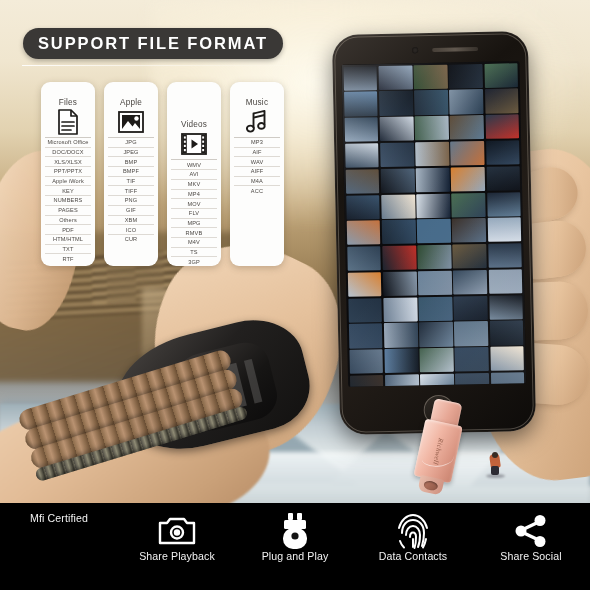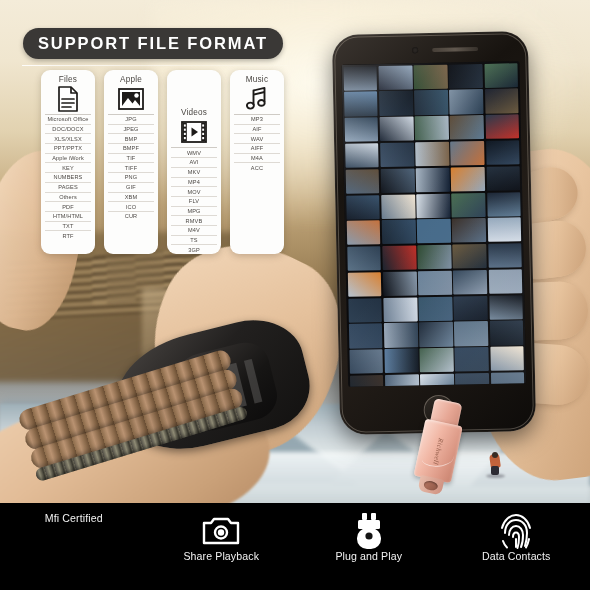--- a/index.html
+++ b/index.html
@@ -245,25 +245,25 @@
     white-space:nowrap;
   }
   .title-rule{
     position:absolute;left:22px;top:65px;width:286px;height:1px;
     background:linear-gradient(90deg,rgba(255,255,255,.9),rgba(255,255,255,.25) 70%,rgba(255,255,255,0));
   }
 
   
   .cards{position:absolute;left:41px;top:66px;width:254px;height:186px;}
   .card{
-    position:absolute;top:4px;width:54px;
+    position:absolute;top:16px;width:54px;
     background:#fdfdfc;border-radius:9px;
     box-shadow:0 2px 7px rgba(80,66,44,.28);
     display:flex;flex-direction:column;align-items:center;
-    padding-top:5px;box-sizing:border-box;height:184px;
+    padding-top:16px;box-sizing:border-box;height:184px;
   }
   .c0{left:0px;}  .c1{left:63px;}  .c2{left:126px;justify-content:flex-end;}  .c3{left:189px;}
   .card-title{
     font-size:8.2px;color:#4a4642;letter-spacing:.2px;margin-bottom:2px;
   }
   .card-icon{height:26px;display:flex;align-items:center;justify-content:center;margin-bottom:2px;}
   .fmt-list{width:46px;display:flex;flex-direction:column;}
   .fmt{
     font-size:5.6px;color:#4c4844;text-align:center;
     padding:1.35px 0;border-top:.6px solid #dedad4;letter-spacing:.15px;
@@ -565,15 +565,26 @@
               <path d="M10 23c0-5 3-9 7-9s7 4 7 9c0 5-.7 9-2 12"></path>
               <path d="M14 25c0-2.6 1.3-4.5 3-4.5s3 1.9 3 4.5c0 5-.5 8-1.5 11"></path>
               <path d="M17 27v8"></path>
               <path d="M4 29c1 3 2.5 5 4 6.5"></path>
               <path d="M30 27c-.6 3-1.6 6-3 8.5"></path>
             </g>
           </svg>
         </div>
         <div class="feat-label">Data Contacts</div>
       </div>
+      <div class="feature">
+        <div class="feat-icon">
+          <svg width="36" height="34" viewBox="0 0 36 34">
+            <circle cx="27" cy="6.5" r="5.5" fill="#fff"></circle>
+            <circle cx="27" cy="27.5" r="5.5" fill="#fff"></circle>
+            <circle cx="8" cy="17" r="5.5" fill="#fff"></circle>
+            <path d="M12.5 14.2l10.5-5M12.5 19.8l10.5 5" stroke="#fff" stroke-width="3.4" stroke-linecap="round"></path>
+          </svg>
+        </div>
+        <div class="feat-label">Share Social</div>
+      </div>
     </div>
 
 </div>
 
 </body></html>

